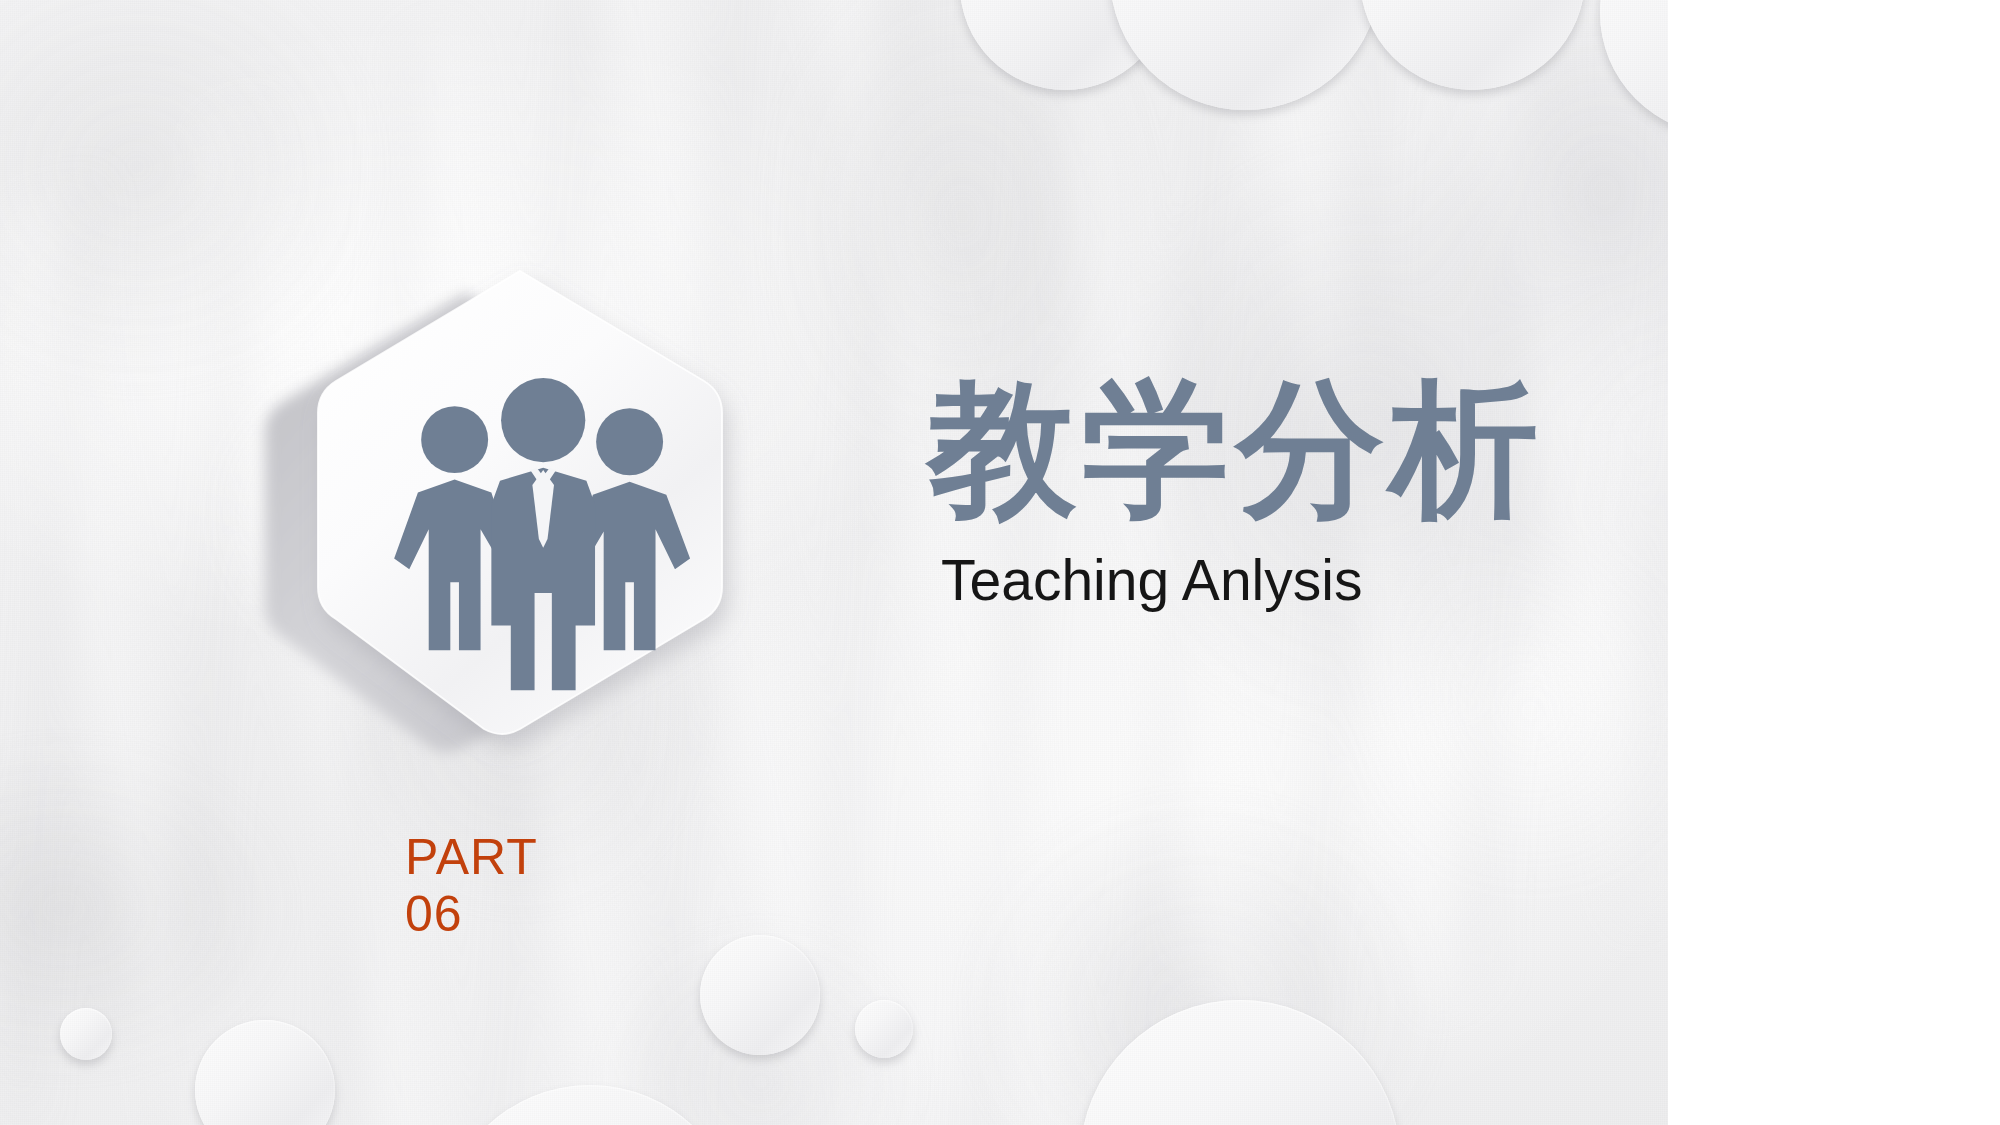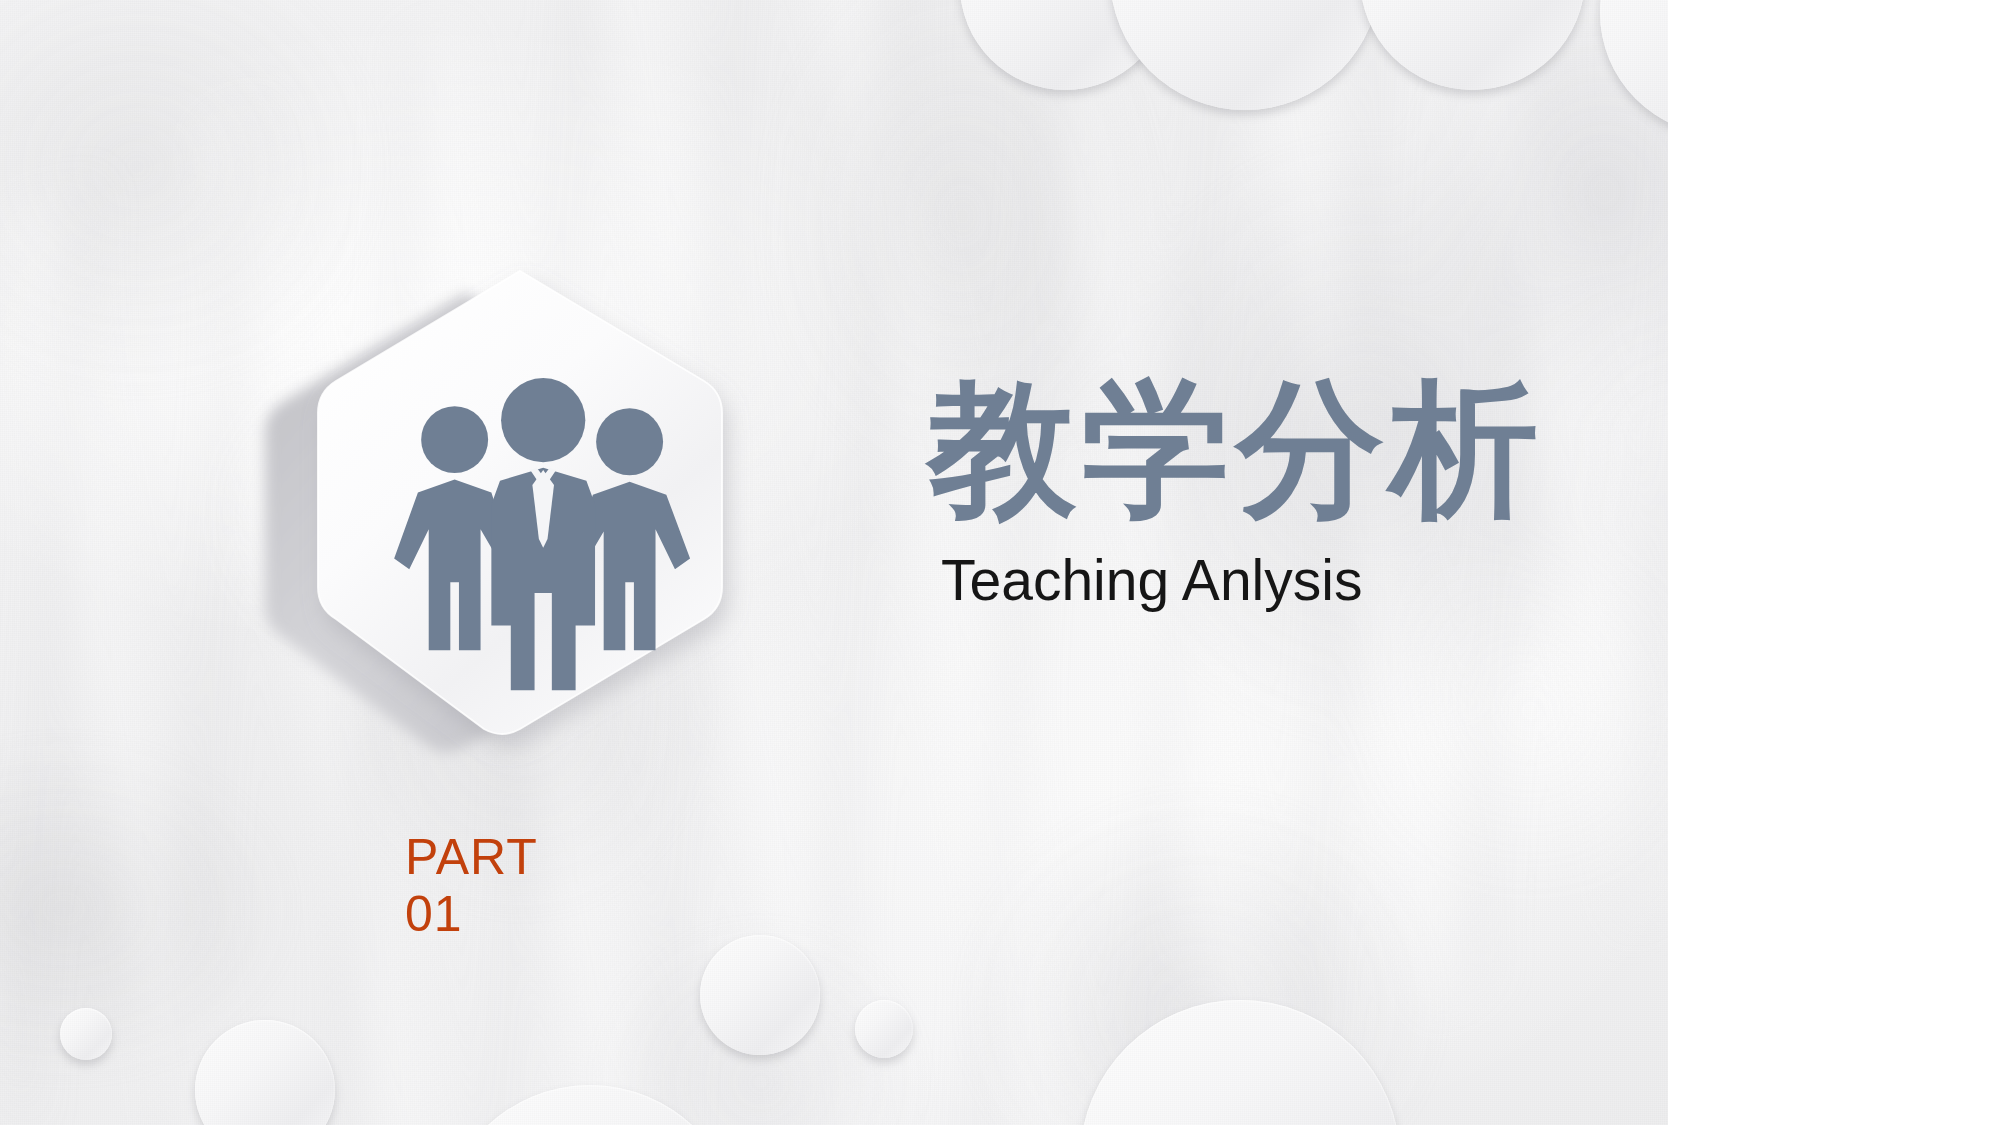--- a/index.html
+++ b/index.html
@@ -250,16 +250,16 @@
     </div>
   </div>
 
   <div id="title-block">
     <h1 id="main-title">教学分析</h1>
     <div id="sub-title">Teaching Anlysis</div>
   </div>
 
   <div id="part-label">
     <span class="line">PART</span>
-    <span class="line">01</span>
+    <span class="line">06</span>
   </div>
 
 </div>
 
 </body></html>

